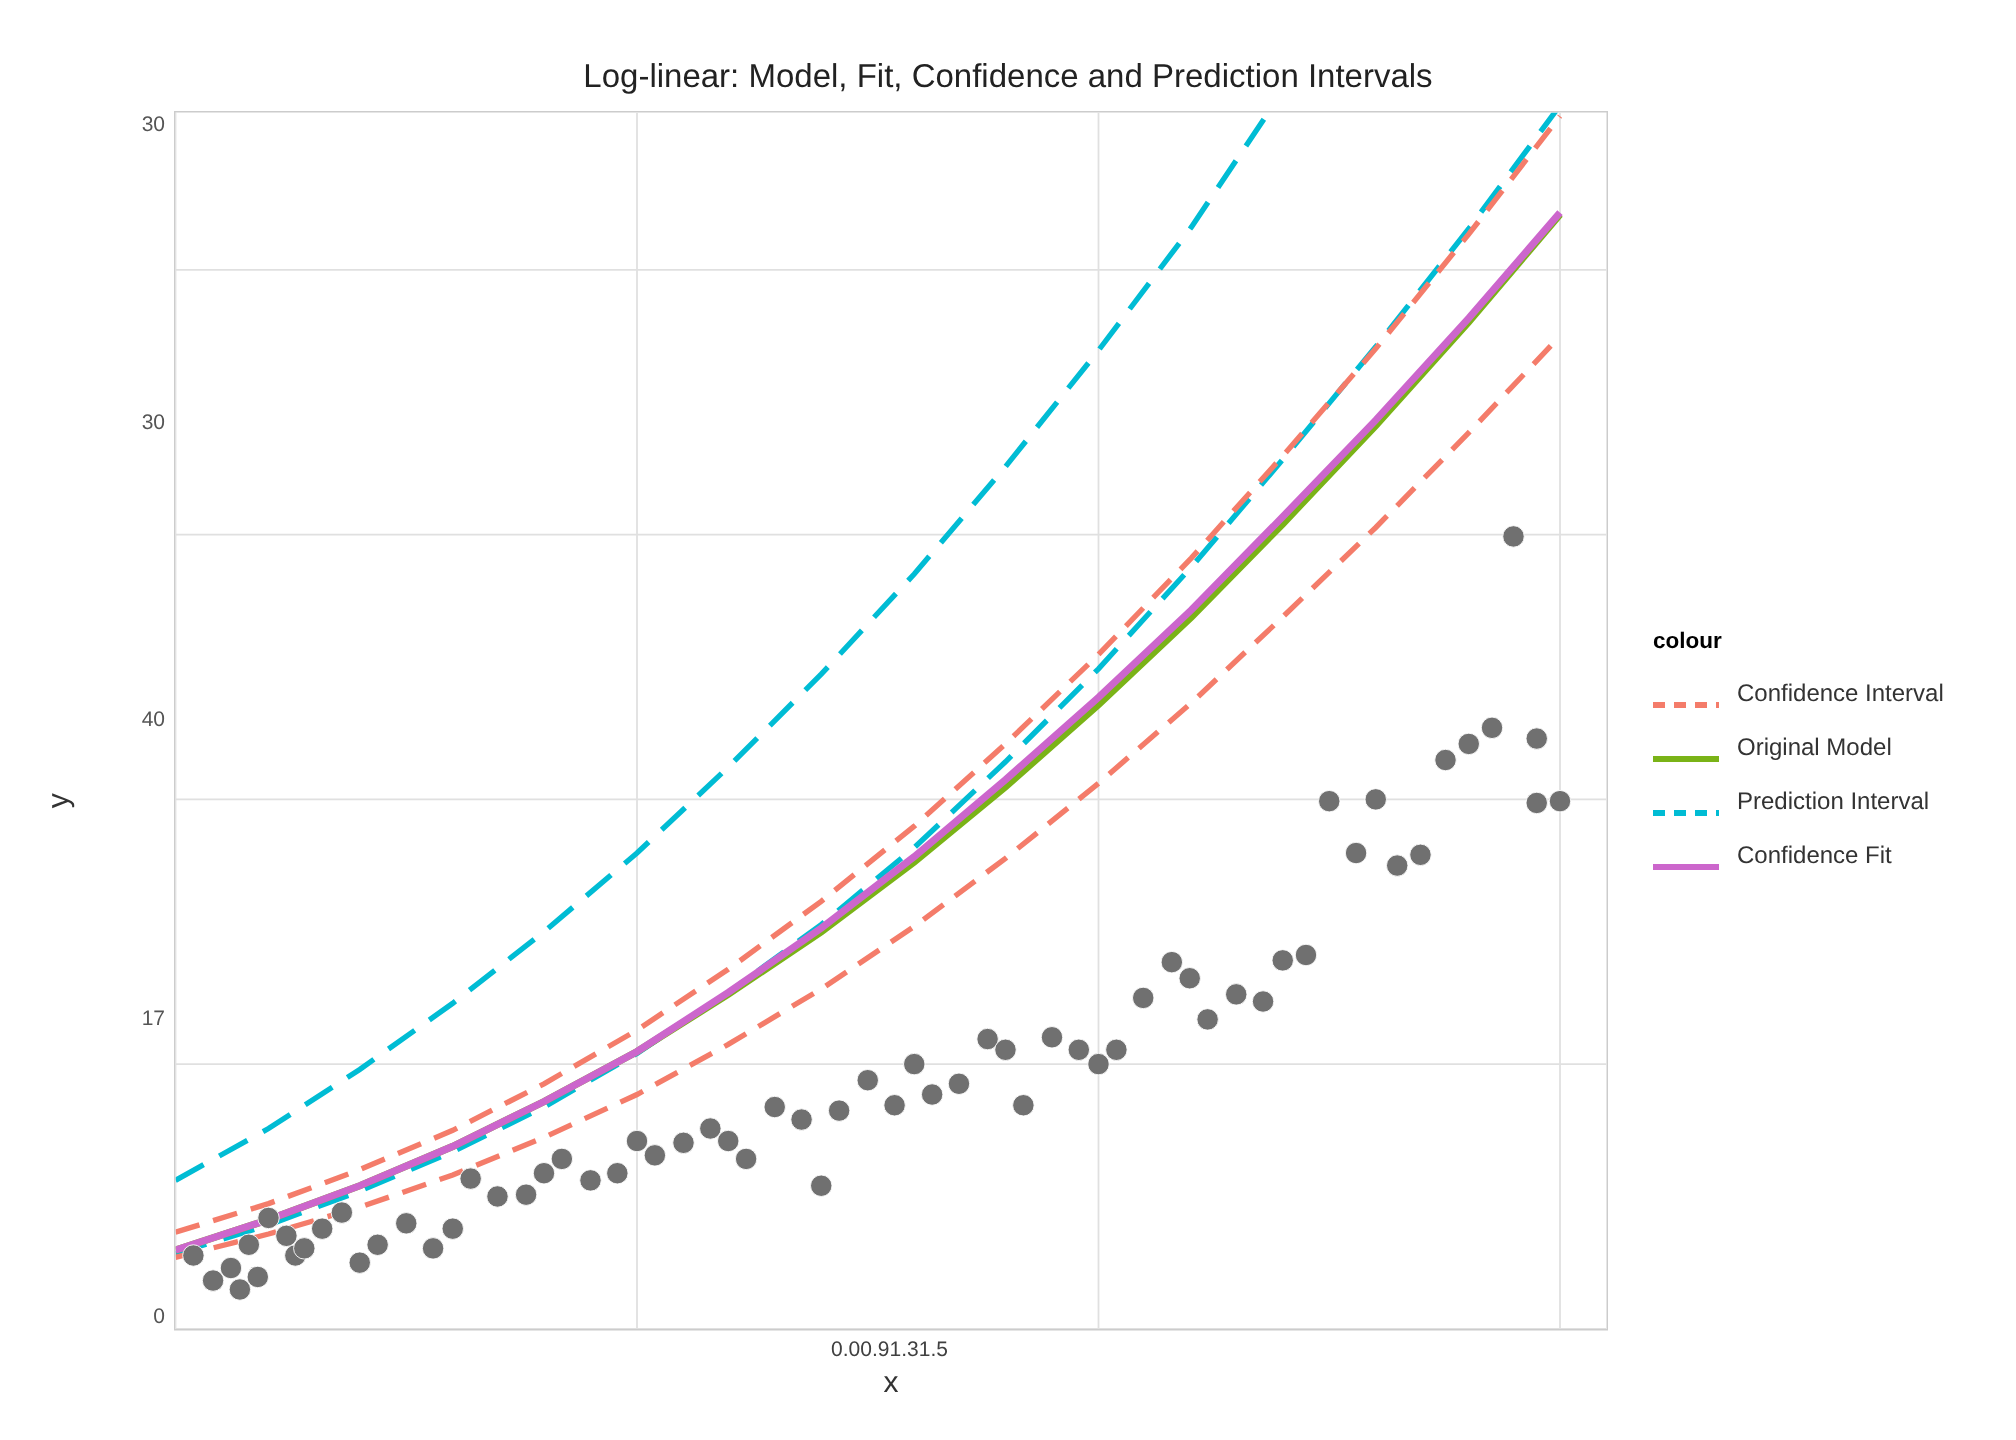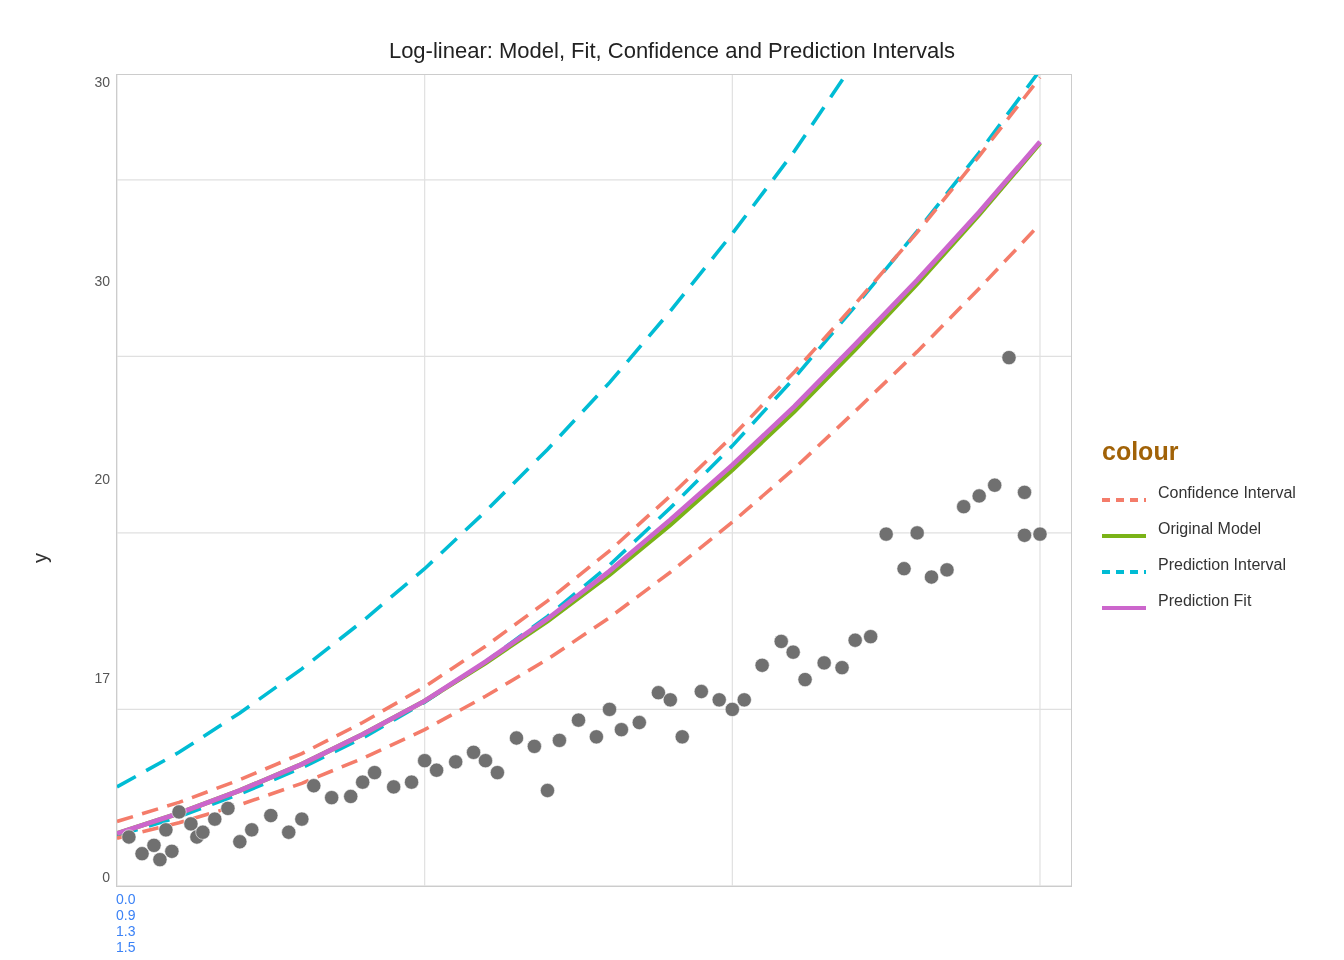--- a/index.html
+++ b/index.html
@@ -70,48 +70,48 @@
       color: #555;
       text-align: right;
     }
     .svg-plot {
       flex: 1;
       border: 1px solid #ccc;
       background: #ffffff;
     }
     .x-ticks-row {
       display: flex;
-      flex-direction: column;
-      justify-content: space-between;
+      flex-direction: row;
+      justify-content: center;
       padding-left: 0px;
       margin-left: 38px;
       font-size: 14px;
-      color: #3b82f6;
+      color: #404040;
       margin-top: 4px;
       padding-right: 2px;
     }
     .x-axis-label {
       text-align: center;
       font-size: 20px;
       color: #333;
       margin-top: 4px;
       margin-left: 38px;
     }
     .legend-area {
       width: 250px;
       display: flex;
       flex-direction: column;
       justify-content: center;
       padding-left: 30px;
       padding-right: 10px;
     }
     .legend-title {
-      font-size: 25px;
+      font-size: 15px;
       font-weight: bold;
-      color: #a16207;
+      color: #000000;
       margin-bottom: 18px;
     }
     .legend-item {
       display: flex;
       align-items: flex-end;
       margin-bottom: 18px;
     }
     .legend-line {
       width: 44px;
       height: 4px;
@@ -135,21 +135,21 @@
 
 <div class="chart-container">
   <div class="chart-title">Log-linear: Model, Fit, Confidence and Prediction Intervals</div>
   <div class="chart-body">
     <div class="y-axis-label">y</div>
     <div class="chart-area-wrapper">
       <div class="plot-and-yaxis">
         <div class="y-ticks">
           <span>0</span>
           <span>17</span>
-          <span>20</span>
+          <span>40</span>
           <span>30</span>
           <span>30</span>
         </div>
         <svg class="svg-plot" id="mainSvg" viewBox="0 0 800 680" preserveAspectRatio="none">
 
           <defs>
             <clipPath id="plot-clip">
               <rect x="0" y="0" width="800" height="680"></rect>
             </clipPath>
           </defs>
@@ -367,17 +367,17 @@
       <div class="legend-item">
         <div class="legend-line" style="background:#7ab317;"></div>
         <span class="legend-label">Original Model</span>
       </div>
       <div class="legend-item">
         <div class="legend-dashed" style="--lc: #00bcd4;"></div>
         <span class="legend-label">Prediction Interval</span>
       </div>
       <div class="legend-item">
         <div class="legend-line" style="background:#cc66cc;"></div>
-        <span class="legend-label">Prediction Fit</span>
+        <span class="legend-label">Confidence Fit</span>
       </div>
     </div>
   </div>
 </div>
 
 </body></html>

